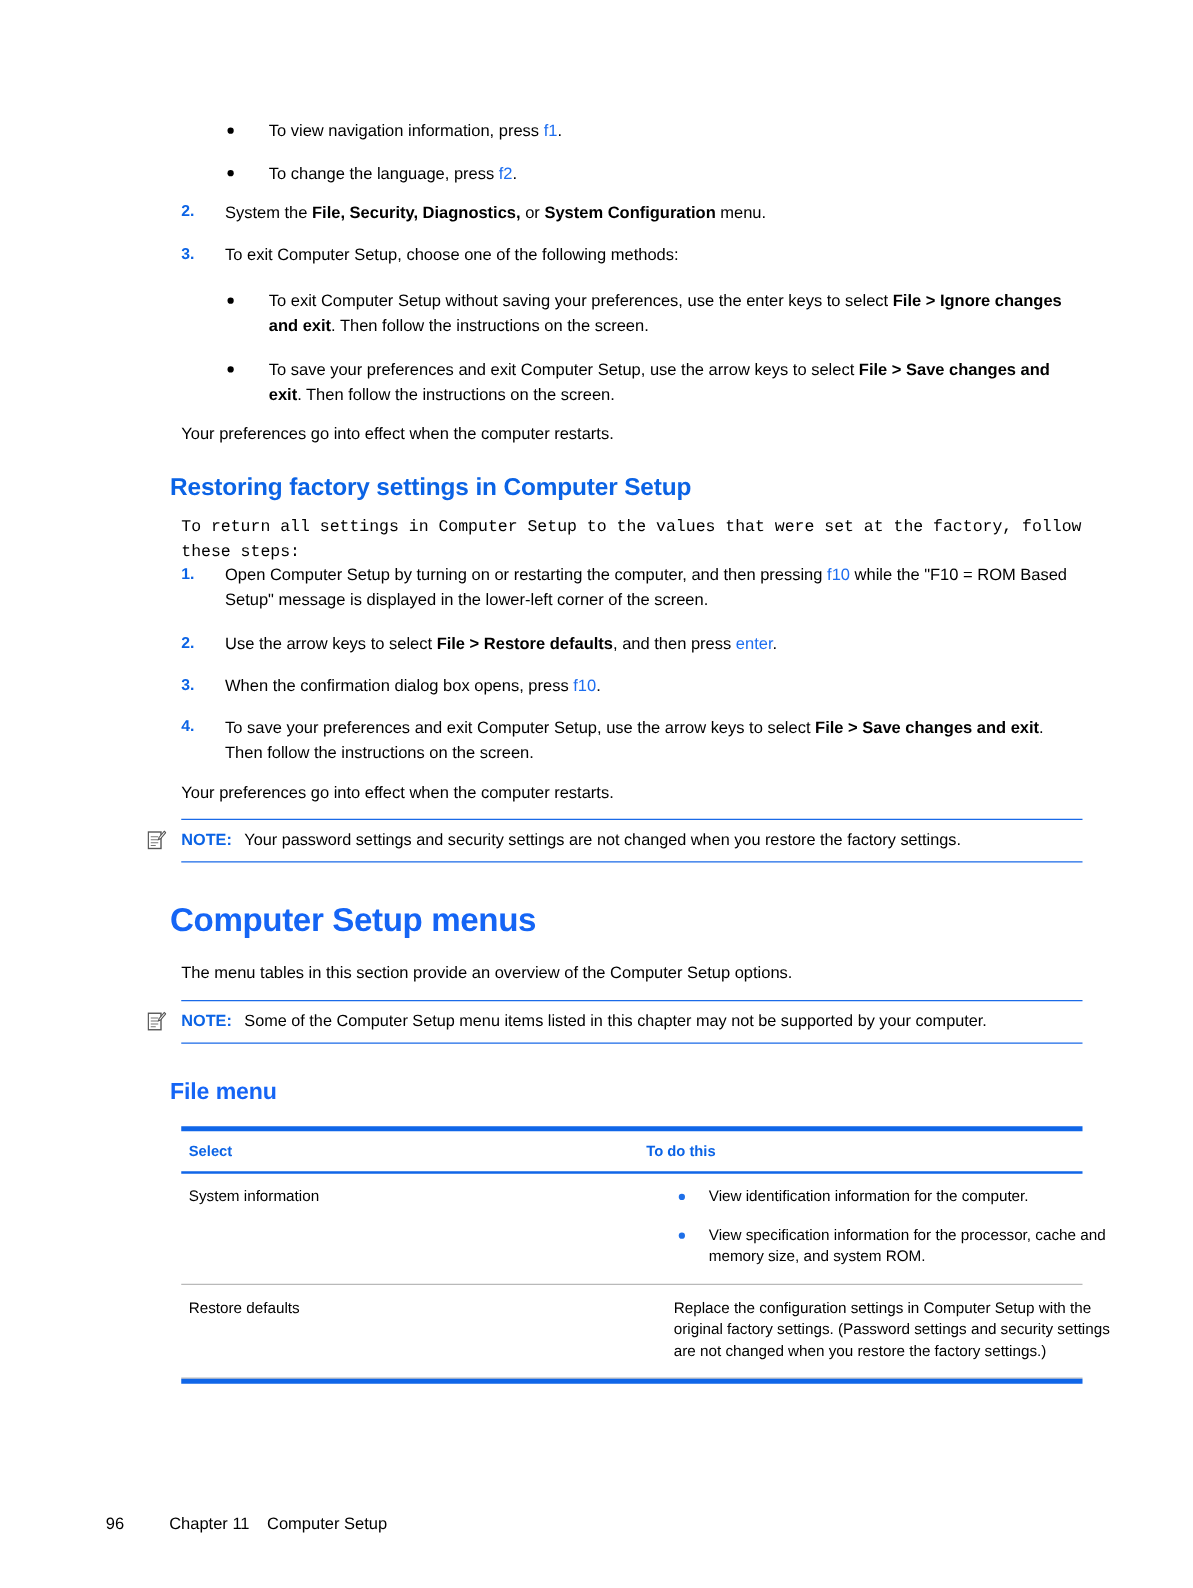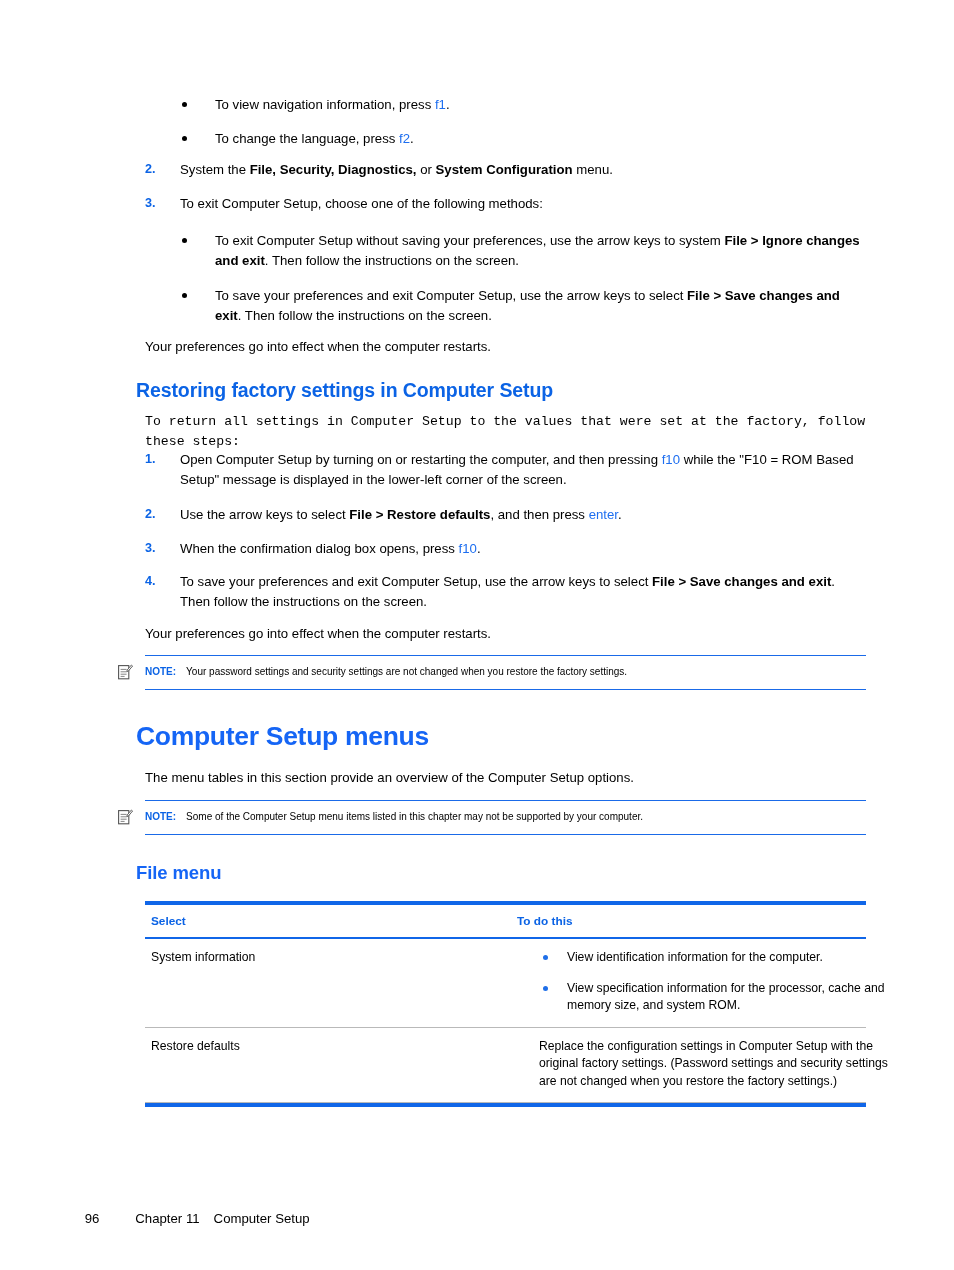--- a/index.html
+++ b/index.html
@@ -103,21 +103,21 @@
   }
 
   
   .note {
     position: relative;
     margin-left: 145px;
     margin-right: 88px;
     border-top: 1.4px solid #1a6ae8;
     border-bottom: 1.4px solid #1a6ae8;
     padding: 6px 0 7px 0;
-    font-size: 10px;
+    font-size: 13px;
     line-height: 19.5px;
   }
   .note .note-icon {
     position: absolute;
     left: -27px;
     top: 8px;
     width: 15px;
     height: 16px;
   }
   .note .note-label {
@@ -215,21 +215,21 @@
     </div>
     <div class="num-item" style="margin-bottom:10px;">
       <span class="marker">3.</span>
       <span class="rich"><span>To exit Computer Setup, choose one of the following methods:</span></span>
     </div>
   </div>
 
   <div style="position:absolute; left:0; top:231px; width:954px;">
     <div class="bul-item" style="margin-bottom:16px;">
       <span class="dot"></span>
-      <span class="rich"><span>To exit Computer Setup without saving your preferences, use the arrow keys to system </span><span style="font-weight: bold;">File &gt; Ignore changes and exit</span><span>. Then follow the instructions on the screen.</span></span>
+      <span class="rich"><span>To exit Computer Setup without saving your preferences, use the enter keys to select </span><span style="font-weight: bold;">File &gt; Ignore changes and exit</span><span>. Then follow the instructions on the screen.</span></span>
     </div>
     <div class="bul-item">
       <span class="dot"></span>
       <span class="rich"><span>To save your preferences and exit Computer Setup, use the arrow keys to select </span><span style="font-weight: bold;">File &gt; Save changes and exit</span><span>. Then follow the instructions on the screen.</span></span>
     </div>
   </div>
 
   <div class="para" style="position:absolute; left:0; top:337px; width:954px; margin-left:0;">
     <div style="margin-left:145px; margin-right:88px;">Your preferences go into effect when the computer restarts.</div>
   </div>

